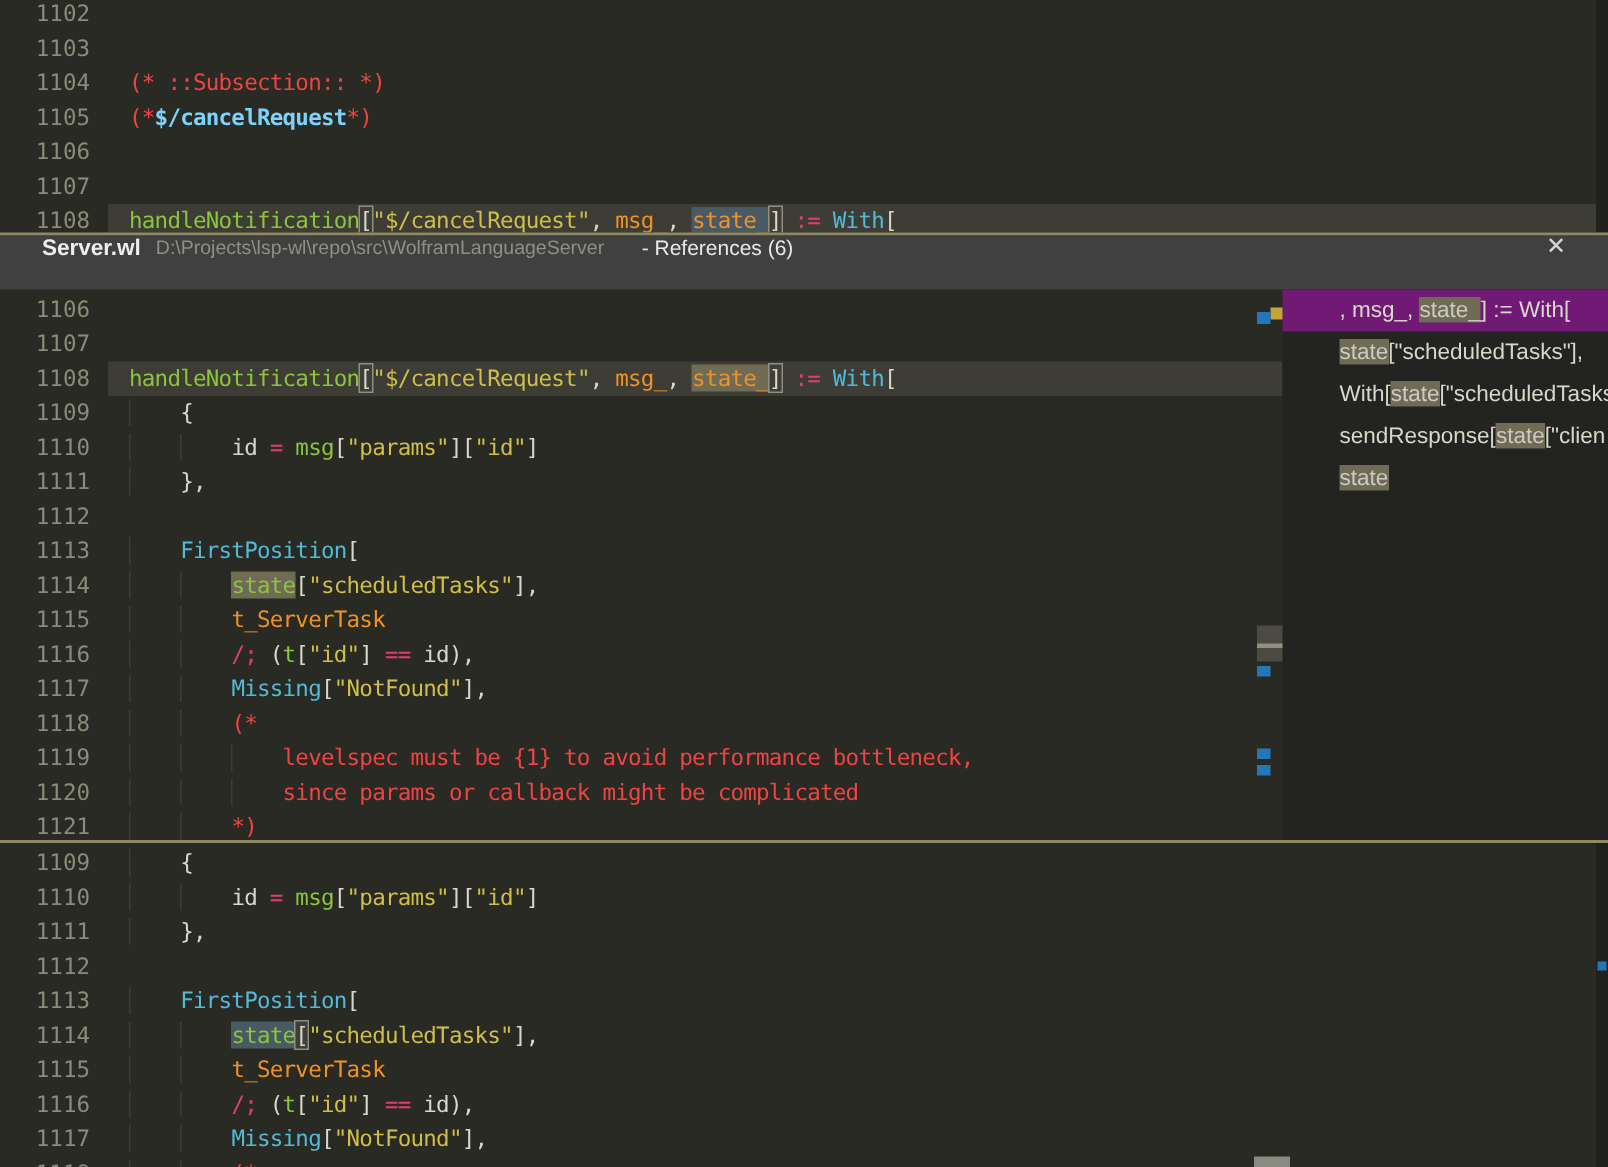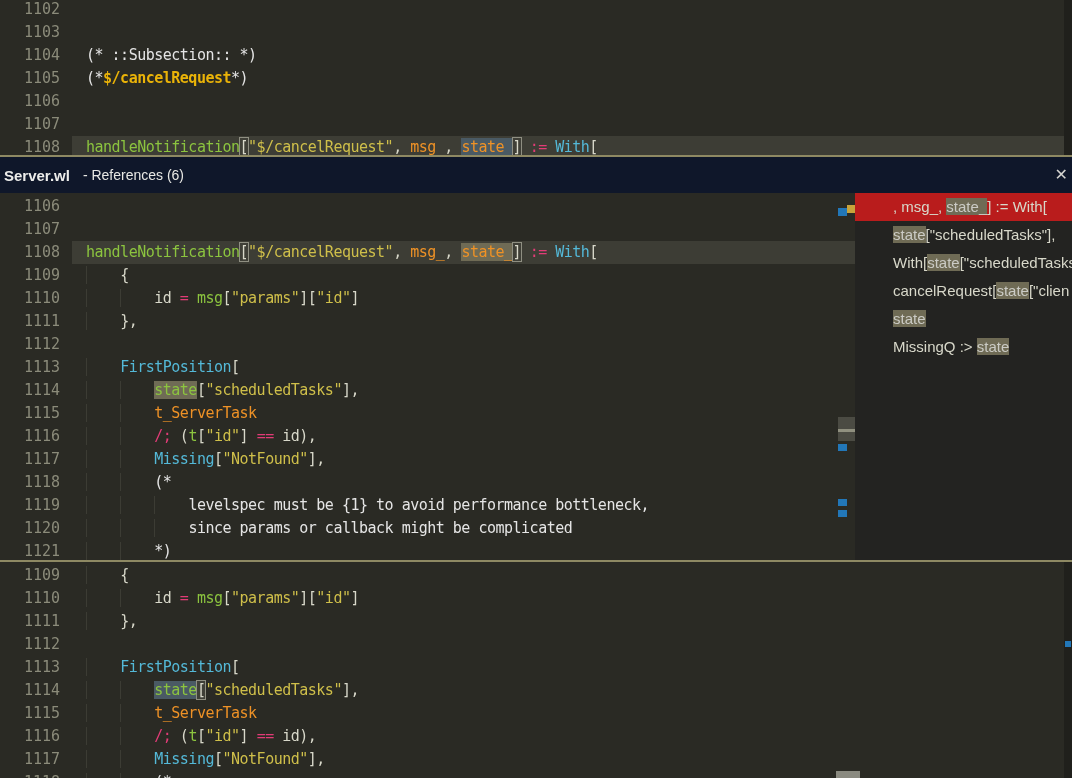--- a/index.html
+++ b/index.html
@@ -13,91 +13,91 @@
   .line{height:23px;position:relative}
   .line.cur{background:linear-gradient(90deg,transparent 72px,#3d3d35 72px)}
   .ln{display:inline-block;width:60px;text-align:right;color:#8b8b7a;letter-spacing:0}
   .lc{display:inline-block;padding-left:26px}
   .pl{color:#d8d8ca}
   .fn{color:#8cc43f}
   .str{color:#cfbf4a}
   .kw{color:#54b9d8}
   .op{color:#e23c77}
   .pat{color:#ef9226;}
-  .cm{color:#e5e5e5}
-  .cmb{color:#eab308;font-weight:bold}
+  .cm{color:#ef4444}
+  .cmb{color:#7dd3fc;font-weight:bold}
   .hlt{background:#6f6b55}
   .hlb{background:#4a5a64}
   .bm{outline:1px solid #8f8f82;background:#3f3f37}
   .ig{box-shadow:inset 1px 0 0 #3c3c34}
 
   #editor-top{left:0;top:-2px;width:1064px;height:159px;z-index:1}
   #editor-bottom{left:0;top:562px;width:1064px;height:216px;padding-top:2px;z-index:1}
 
   
   #ruler{position:absolute;right:0;top:0;width:8px;height:778px;background:#20201c;z-index:2}
   .mk{position:absolute}
   .mk.blue{background:#2277b8}
   .mk.yellow{background:#c8a33b}
   #hscroll{position:absolute;left:836px;top:771px;width:24px;height:7px;background:#8a8a80;z-index:2}
 
   
   #peek{position:absolute;left:0;top:155px;width:1072px;height:407px;box-sizing:border-box;
         border-top:2px solid #8e8963;border-bottom:2px solid #8e8963;background:#2a2a24;z-index:5}
-  #peek-header{height:36px;background:#0f172a;display:flex;align-items:center;padding:0 4px;box-sizing:border-box}
+  #peek-header{height:36px;background:#404040;display:flex;align-items:flex-start;padding:0 28px;box-sizing:border-box}
   .pk-title{color:#ededeb;font-weight:bold;font-size:15px}
   .pk-path{color:#8f8f85;font-size:13px;margin-left:10px;white-space:nowrap}
-  .pk-meta{color:#e8e8e4;font-size:14px;margin-left:13px;white-space:nowrap}
+  .pk-meta{color:#e8e8e4;font-size:14px;margin-left:25px;white-space:nowrap}
   .pk-close{margin-left:auto;color:#d4d4d0;font-size:16px;line-height:16px;cursor:pointer}
   #peek-body{position:relative;height:367px;overflow:hidden}
   #peek-editor{left:0;top:0;width:855px;height:367px;padding-top:2px}
 
   #peek-scroll{position:absolute;left:838px;top:0;width:17px;height:100%;z-index:3}
   #peek-thumb{position:absolute;left:0;top:224px;width:17px;height:24px;background:#4b4b43}
   #peek-thumb-line{position:absolute;left:0;top:236px;width:17px;height:3px;background:#90907f}
 
   #refs{position:absolute;left:855px;top:0;width:217px;height:100%;background:#232321;z-index:2}
   .ref-row{height:28px;line-height:28px;padding-left:38px;color:#cbcbc5;
            font-size:15px;white-space:pre;overflow:hidden;cursor:pointer}
-  .ref-row.sel{background:#b91c1c}
+  .ref-row.sel{background:#701a75}
 </style>
 </head>
 <body>
 
 <div id="editor-top" class="editor"><div class="line"><span class="ln">1102</span><span class="lc"></span></div><div class="line"><span class="ln">1103</span><span class="lc"></span></div><div class="line"><span class="ln">1104</span><span class="lc"><span class="cm">(* ::Subsection:: *)</span></span></div><div class="line"><span class="ln">1105</span><span class="lc"><span class="cm">(*</span><span class="cmb">$/cancelRequest</span><span class="cm">*)</span></span></div><div class="line"><span class="ln">1106</span><span class="lc"></span></div><div class="line"><span class="ln">1107</span><span class="lc"></span></div><div class="line cur"><span class="ln">1108</span><span class="lc"><span class="fn">handleNotification</span><span class="bm">[</span><span class="str">"$/cancelRequest"</span><span class="pl">, </span><span class="pat">msg_</span><span class="pl">, </span><span class="pat hlb">state_</span><span class="bm">]</span><span class="pl"> </span><span class="op">:=</span><span class="pl"> </span><span class="kw">With</span><span class="pl">[</span></span></div></div>
 
 <div id="ruler">
   <div class="mk blue" style="left:1px;top:641px;width:6px;height:6px"></div>
 </div>
 
 <div id="editor-bottom" class="editor"><div class="line"><span class="ln">1109</span><span class="lc"><span class="ig">    </span><span class="pl">{</span></span></div><div class="line"><span class="ln">1110</span><span class="lc"><span class="ig">    </span><span class="ig">    </span><span class="pl">id </span><span class="op">=</span><span class="pl"> </span><span class="fn">msg</span><span class="pl">[</span><span class="str">"params"</span><span class="pl">][</span><span class="str">"id"</span><span class="pl">]</span></span></div><div class="line"><span class="ln">1111</span><span class="lc"><span class="ig">    </span><span class="pl">},</span></span></div><div class="line"><span class="ln">1112</span><span class="lc"></span></div><div class="line"><span class="ln">1113</span><span class="lc"><span class="ig">    </span><span class="kw">FirstPosition</span><span class="pl">[</span></span></div><div class="line"><span class="ln">1114</span><span class="lc"><span class="ig">    </span><span class="ig">    </span><span class="fn hlb">state</span><span class="bm">[</span><span class="str">"scheduledTasks"</span><span class="pl">],</span></span></div><div class="line"><span class="ln">1115</span><span class="lc"><span class="ig">    </span><span class="ig">    </span><span class="pat">t_ServerTask</span></span></div><div class="line"><span class="ln">1116</span><span class="lc"><span class="ig">    </span><span class="ig">    </span><span class="op">/;</span><span class="pl"> (</span><span class="fn">t</span><span class="pl">[</span><span class="str">"id"</span><span class="pl">] </span><span class="op">==</span><span class="pl"> id),</span></span></div><div class="line"><span class="ln">1117</span><span class="lc"><span class="ig">    </span><span class="ig">    </span><span class="kw">Missing</span><span class="pl">[</span><span class="str">"NotFound"</span><span class="pl">],</span></span></div><div class="line"><span class="ln">1118</span><span class="lc"><span class="ig">    </span><span class="ig">    </span><span class="cm">(*</span></span></div></div>
 
 <div id="hscroll"></div>
 
 <div id="peek">
   <div id="peek-header">
     <span class="pk-title">Server.wl</span>
+    <span class="pk-path">D:\Projects\lsp-wl\repo\src\WolframLanguageServer</span>
     <span class="pk-meta">- References (6)</span>
     <span class="pk-close">✕</span>
   </div>
   <div id="peek-body">
     <div id="peek-editor" class="editor"><div class="line"><span class="ln">1106</span><span class="lc"></span></div><div class="line"><span class="ln">1107</span><span class="lc"></span></div><div class="line cur"><span class="ln">1108</span><span class="lc"><span class="fn">handleNotification</span><span class="bm">[</span><span class="str">"$/cancelRequest"</span><span class="pl">, </span><span class="pat">msg_</span><span class="pl">, </span><span class="pat hlt">state_</span><span class="bm">]</span><span class="pl"> </span><span class="op">:=</span><span class="pl"> </span><span class="kw">With</span><span class="pl">[</span></span></div><div class="line"><span class="ln">1109</span><span class="lc"><span class="ig">    </span><span class="pl">{</span></span></div><div class="line"><span class="ln">1110</span><span class="lc"><span class="ig">    </span><span class="ig">    </span><span class="pl">id </span><span class="op">=</span><span class="pl"> </span><span class="fn">msg</span><span class="pl">[</span><span class="str">"params"</span><span class="pl">][</span><span class="str">"id"</span><span class="pl">]</span></span></div><div class="line"><span class="ln">1111</span><span class="lc"><span class="ig">    </span><span class="pl">},</span></span></div><div class="line"><span class="ln">1112</span><span class="lc"></span></div><div class="line"><span class="ln">1113</span><span class="lc"><span class="ig">    </span><span class="kw">FirstPosition</span><span class="pl">[</span></span></div><div class="line"><span class="ln">1114</span><span class="lc"><span class="ig">    </span><span class="ig">    </span><span class="fn hlt">state</span><span class="pl">[</span><span class="str">"scheduledTasks"</span><span class="pl">],</span></span></div><div class="line"><span class="ln">1115</span><span class="lc"><span class="ig">    </span><span class="ig">    </span><span class="pat">t_ServerTask</span></span></div><div class="line"><span class="ln">1116</span><span class="lc"><span class="ig">    </span><span class="ig">    </span><span class="op">/;</span><span class="pl"> (</span><span class="fn">t</span><span class="pl">[</span><span class="str">"id"</span><span class="pl">] </span><span class="op">==</span><span class="pl"> id),</span></span></div><div class="line"><span class="ln">1117</span><span class="lc"><span class="ig">    </span><span class="ig">    </span><span class="kw">Missing</span><span class="pl">[</span><span class="str">"NotFound"</span><span class="pl">],</span></span></div><div class="line"><span class="ln">1118</span><span class="lc"><span class="ig">    </span><span class="ig">    </span><span class="cm">(*</span></span></div><div class="line"><span class="ln">1119</span><span class="lc"><span class="ig">    </span><span class="ig">    </span><span class="ig">    </span><span class="cm">levelspec must be {1} to avoid performance bottleneck,</span></span></div><div class="line"><span class="ln">1120</span><span class="lc"><span class="ig">    </span><span class="ig">    </span><span class="ig">    </span><span class="cm">since params or callback might be complicated</span></span></div><div class="line"><span class="ln">1121</span><span class="lc"><span class="ig">    </span><span class="ig">    </span><span class="cm">*)</span></span></div></div>
 
     <div id="peek-scroll">
       <div class="mk yellow" style="left:9px;top:12px;width:8px;height:8px"></div>
       <div class="mk blue" style="left:0;top:15px;width:9px;height:8px"></div>
       <div id="peek-thumb"></div>
       <div id="peek-thumb-line"></div>
       <div class="mk blue" style="left:0;top:251px;width:9px;height:7px"></div>
       <div class="mk blue" style="left:0;top:306px;width:9px;height:7px"></div>
       <div class="mk blue" style="left:0;top:317px;width:9px;height:7px"></div>
     </div>
 
     <div id="refs">
         <div class="ref-row sel"><span class="pl">, msg_, </span><span class="hlt">state_</span><span class="pl">] := With[</span></div>
         <div class="ref-row"><span class="hlt">state</span><span class="pl">["scheduledTasks"],</span></div>
         <div class="ref-row"><span class="pl">With[</span><span class="hlt">state</span><span class="pl">["scheduledTasks</span></div>
-        <div class="ref-row"><span class="pl">cancelRequest[</span><span class="hlt">state</span><span class="pl">["clien</span></div>
+        <div class="ref-row"><span class="pl">sendResponse[</span><span class="hlt">state</span><span class="pl">["clien</span></div>
         <div class="ref-row"><span class="hlt">state</span></div>
-        <div class="ref-row"><span class="pl">MissingQ :&gt; </span><span class="hlt">state</span></div>
       </div>
   </div>
 </div>
 
 </body></html>

